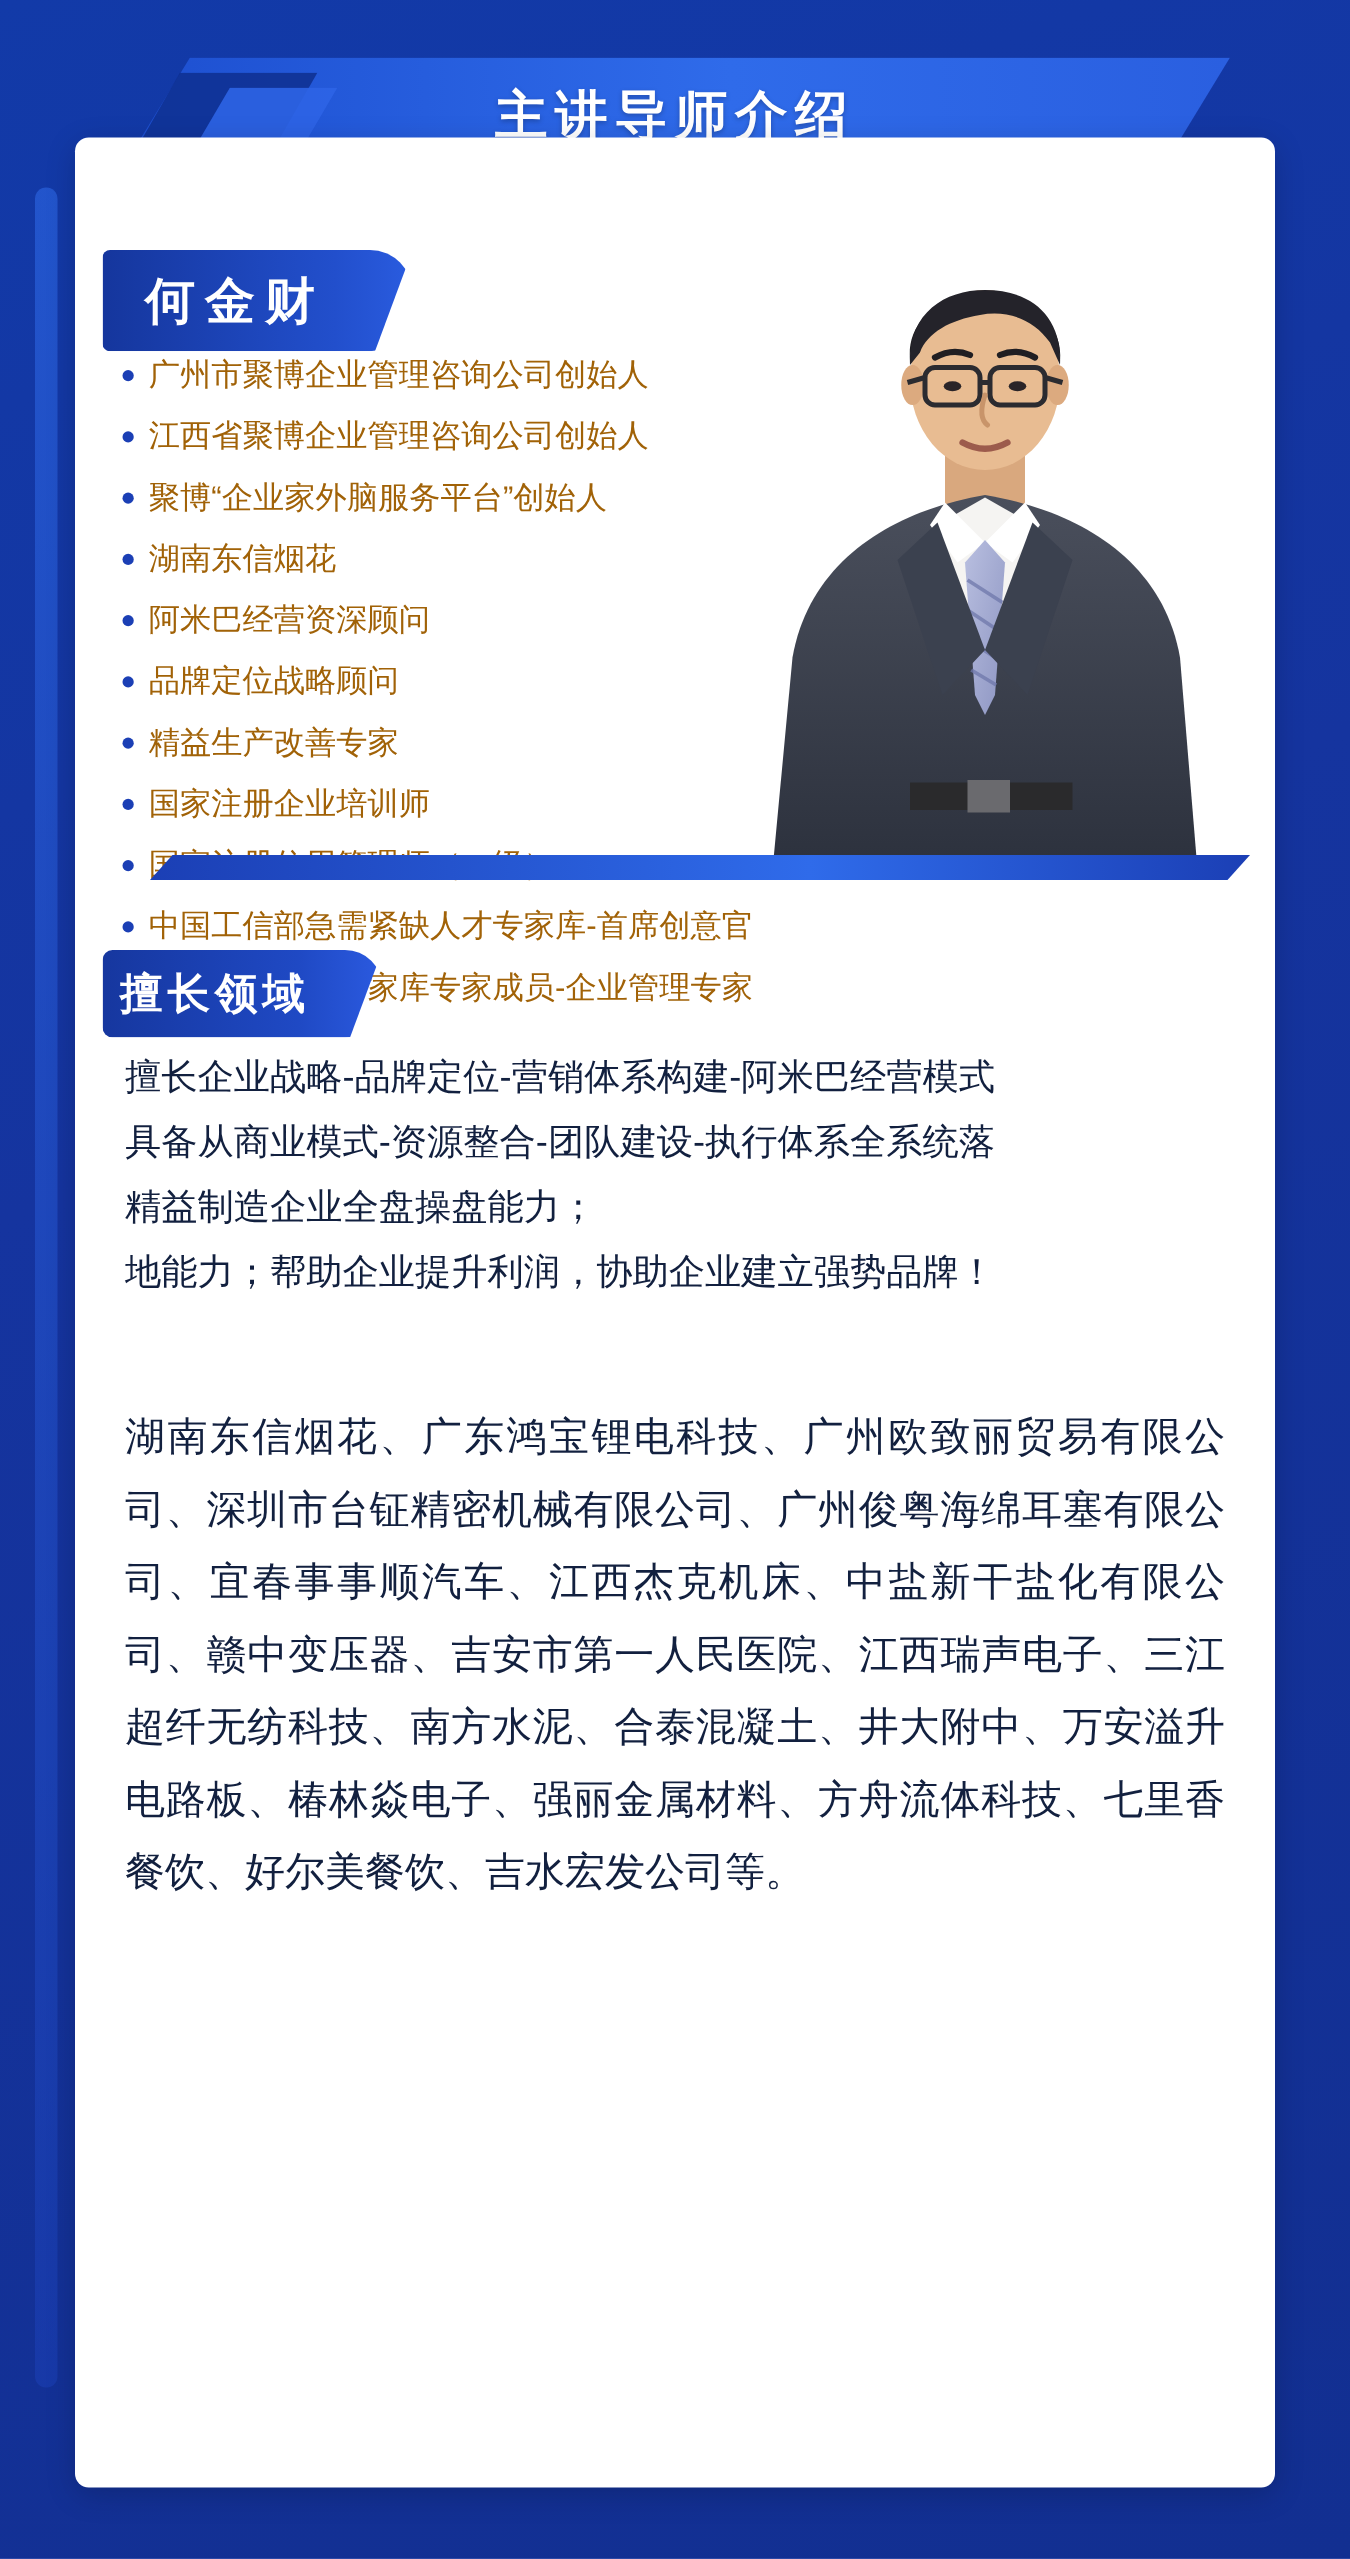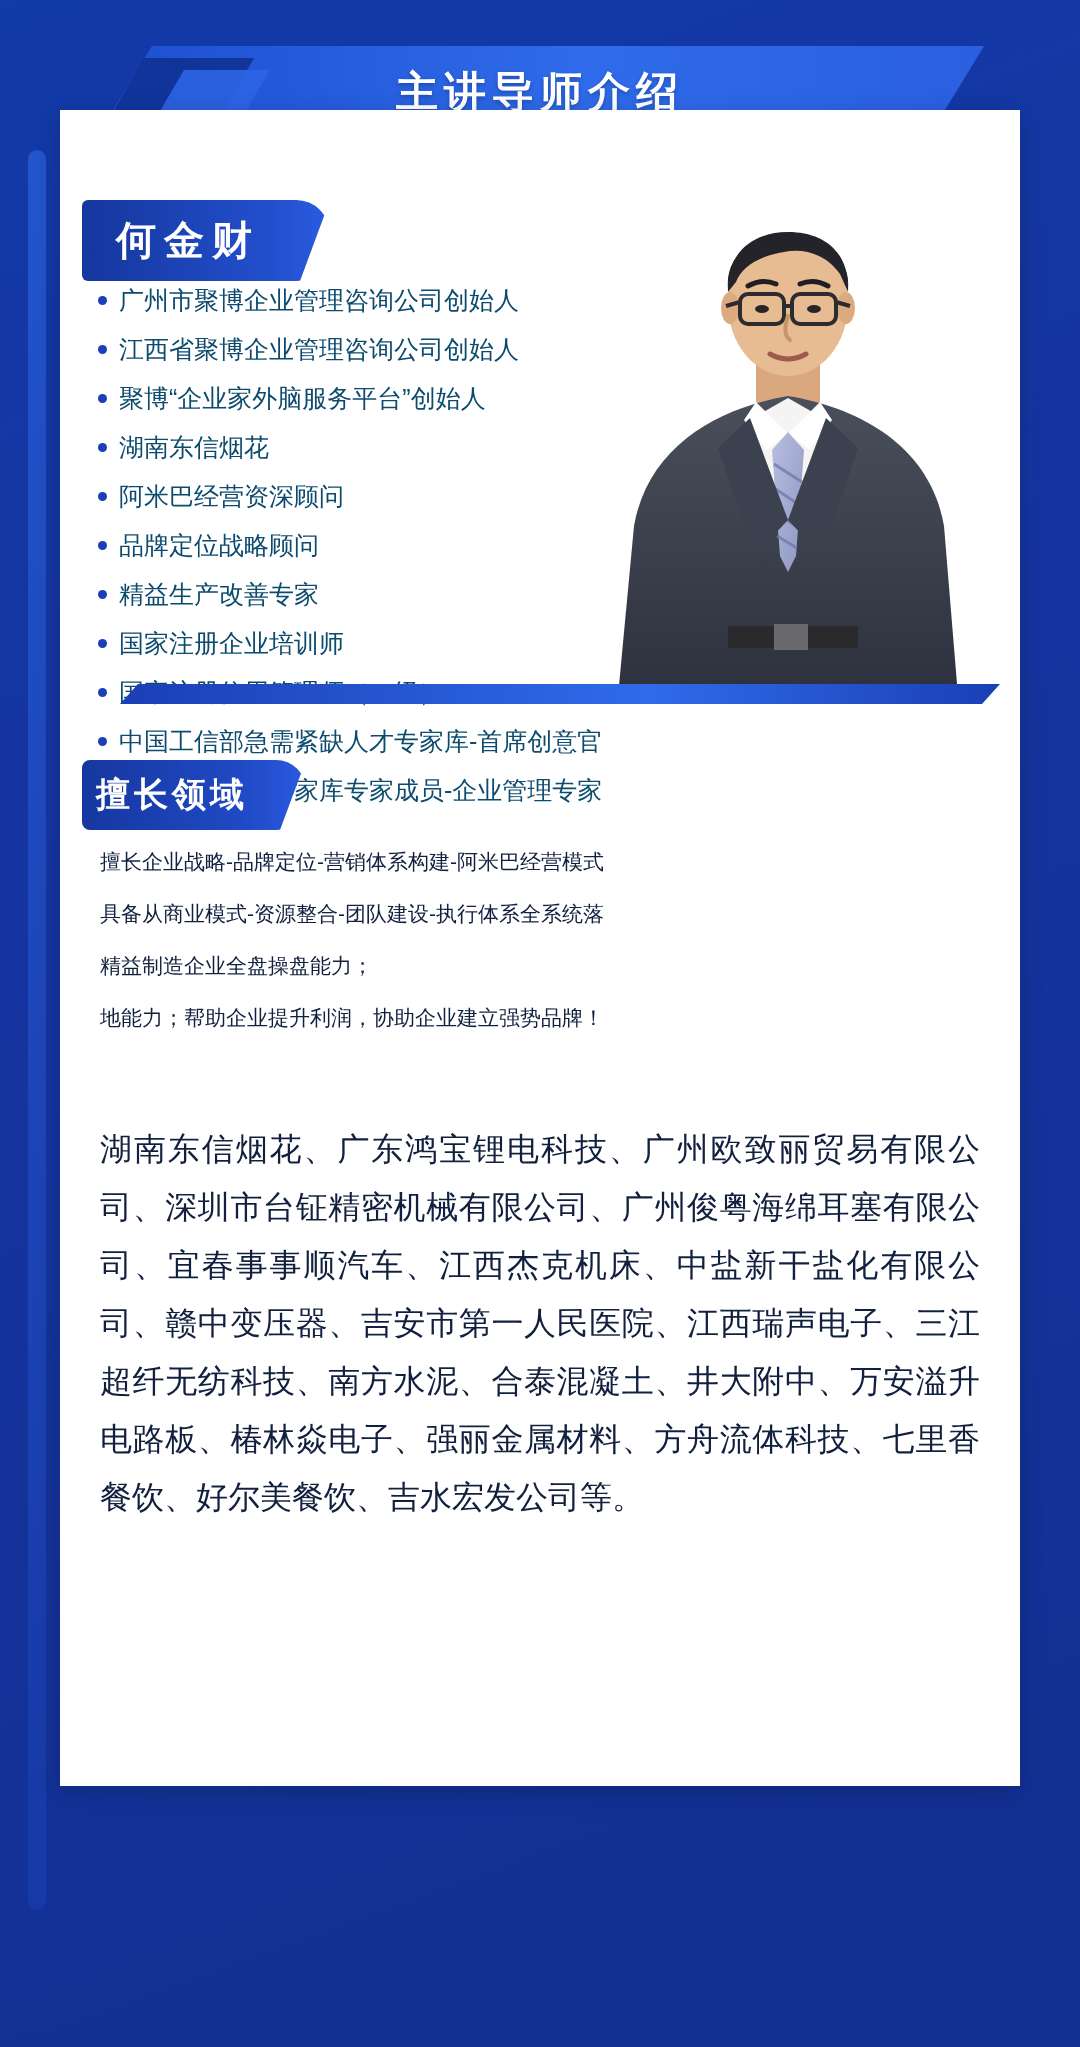--- a/index.html
+++ b/index.html
@@ -73,23 +73,23 @@
     letter-spacing: 6px;
     text-shadow: 0 2px 4px rgba(0,0,0,.25);
   }
 
   
   .card {
     position: absolute;
     left: 60px;
     top: 110px;
     width: 960px;
-    height: 1676px;
+    height: 1880px;
     background: #ffffff;
-    border-radius: 0;
+    border-radius: 11px;
     box-shadow: 0 6px 24px rgba(0,0,0,.18);
     overflow: hidden;
   }
 
   
   .left-band {
     position: absolute;
     left: 28px;
     top: 150px;
     width: 18px;
@@ -130,21 +130,21 @@
   .bullets {
     position: absolute;
     left: 38px;
     top: 170px;
     width: 520px;
   }
   .bullet {
     display: flex;
     align-items: flex-start;
     margin-bottom: 9px;
-    color: #0c4a6e;
+    color: #a16207;
     font-size: 25px;
     line-height: 40px;
     white-space: nowrap;
   }
   .dot {
     width: 9px;
     height: 9px;
     background: #1b3fb5;
     border-radius: 50%;
     margin: 16px 12px 0 0;
@@ -173,21 +173,21 @@
   }
 
   
   .sec-skill-tag { position: absolute; left: 22px; top: 650px; }
   .skill-body {
     position: absolute;
     left: 40px;
     top: 726px;
     width: 880px;
     color: #12203f;
-    font-size: 21px;
+    font-size: 29px;
     line-height: 52px;
   }
 
   .sec-client-tag { position: absolute; left: 22px; top: 930px; }
   .client-body {
     position: absolute;
     left: 40px;
     top: 1010px;
     width: 880px;
     color: #12203f;

